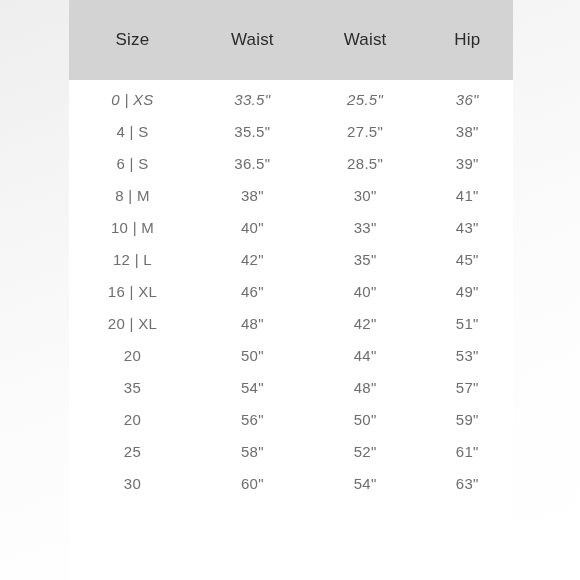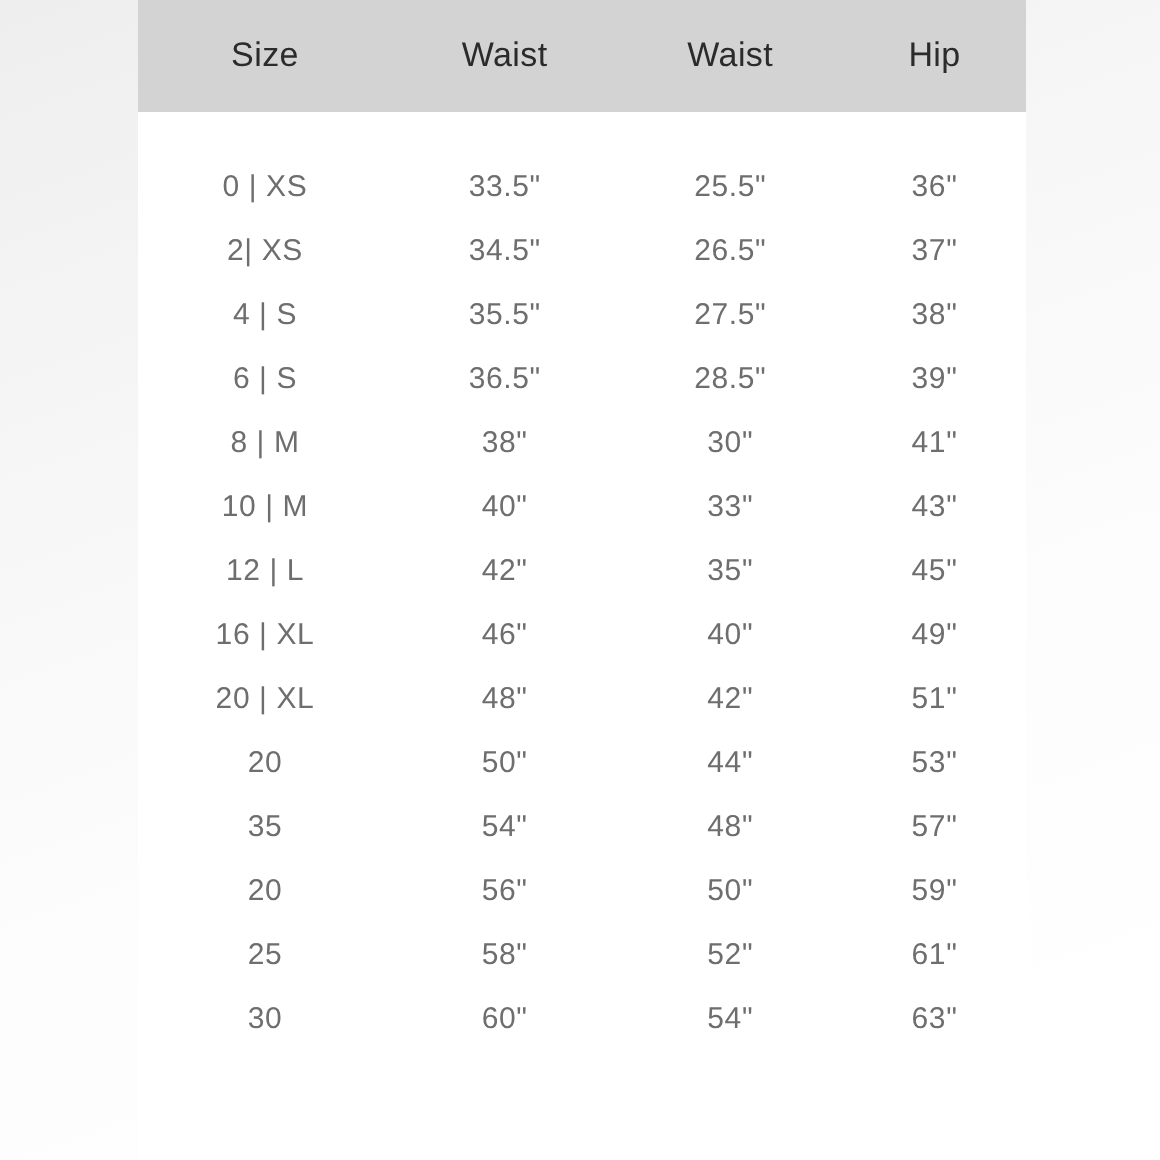--- a/index.html
+++ b/index.html
@@ -45,21 +45,21 @@
   table.size-table col.col-bust  { width: 25.4%; }
   table.size-table col.col-waist { width: 25.4%; }
   table.size-table col.col-hip   { width: 20.6%; }
 
   thead tr.header-row {
     background: #d3d3d3;
   }
 
   thead th {
     height: 56px;
-    padding: 0;
+    padding: 12px;
     text-align: center;
     vertical-align: middle;
     font-size: 17px;
     font-weight: 500;
     color: #2b2b2b;
     letter-spacing: 0.2px;
   }
 
   tbody td {
     height: 32px;
@@ -67,21 +67,22 @@
     text-align: center;
     vertical-align: middle;
     font-size: 15px;
     font-weight: 300;
     color: #6e6e6e;
     letter-spacing: 0.3px;
     white-space: pre;
   }
 
   tbody tr:first-child td {
-    padding-top: 21px;
+    padding-top: 3px;
+    font-style: italic;
   }
 </style>
 </head>
 <body>
 
 <div id="page">
   <div id="chart-card">
 
     <table class="size-table">
       <colgroup>
@@ -99,26 +100,20 @@
           <th>Hip</th>
         </tr>
       </thead>
 
       <tbody id="table-body">
           <tr>
             <td>0 | XS</td>
             <td>33.5"</td>
             <td>25.5"</td>
             <td>36"</td>
-          </tr>
-          <tr>
-            <td>2| XS</td>
-            <td>34.5"</td>
-            <td>26.5"</td>
-            <td>37"</td>
           </tr>
           <tr>
             <td>4 | S</td>
             <td>35.5"</td>
             <td>27.5"</td>
             <td>38"</td>
           </tr>
           <tr>
             <td>6 | S</td>
             <td>36.5"</td>

